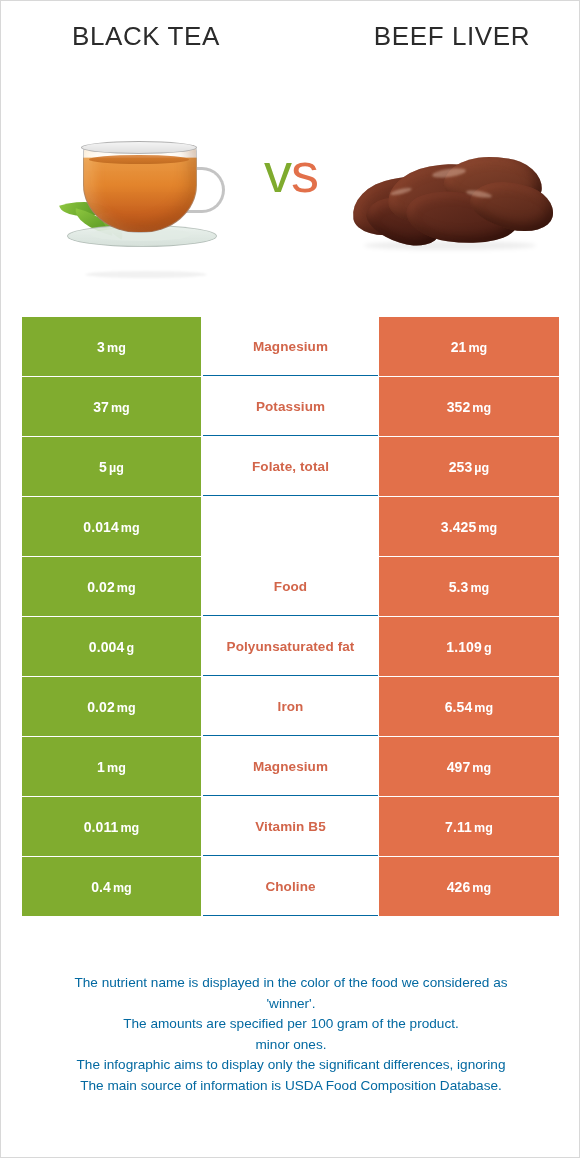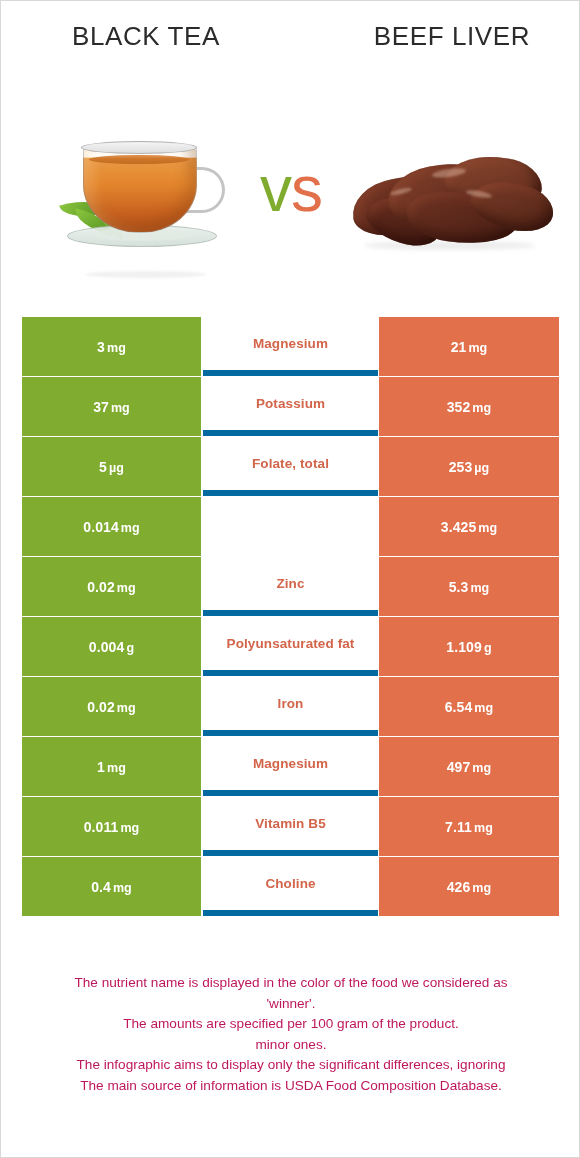--- a/index.html
+++ b/index.html
@@ -157,25 +157,25 @@
     height: 7px;
     border-radius: 50%;
     background: rgba(0,0,0,0.055);
     filter: blur(1px);
   }
 
   
   .vs {
     position: absolute;
     left: 225px;
-    top: 30px;
+    top: 14px;
     width: 130px;
     height: 96px;
     text-align: center;
-    font-size: 64px;
+    font-size: 56px;
     line-height: 96px;
     font-weight: 300;
     letter-spacing: -1px;
     font-family: "Liberation Sans", sans-serif;
     white-space: nowrap;
   }
   .vs .v { color: #7FAB2E; }
   .vs .s { color: #E2704A; }
 
   
@@ -242,21 +242,21 @@
     left: 0;
     width: 179px;
     background: #80AC2F;
     color: #ffffff;
   }
   .cell-mid {
     left: 181px;
     width: 175px;
     background: #ffffff;
     color: #D2654A;
-    border-bottom: 6px solid #0369a1;
+    border-bottom: 1px solid #0369a1;
   }
   .row:first-child .cell-mid { border-top: 0; }
   .cell-right {
     left: 357px;
     width: 180px;
     background: #E2704A;
     color: #ffffff;
   }
   .amount {
     font-size: 14px;
@@ -276,21 +276,21 @@
     white-space: nowrap;
   }
 
   
   .footer {
     position: absolute;
     left: 30px;
     top: 972px;
     width: 520px;
     text-align: center;
-    color: #be185d;
+    color: #0369a1;
     font-size: 13.6px;
     line-height: 20.5px;
     font-family: "Liberation Sans", sans-serif;
   }
   .footer p { margin: 0; }
 </style>
 </head>
 <body>
 
 <div id="page">
@@ -378,21 +378,21 @@
         </div>
         <div class="cell cell-right">
           <span class="amount">3.425<span class="unit">mg</span></span>
         </div>
       </div>
       <div class="row">
         <div class="cell cell-left">
           <span class="amount">0.02<span class="unit">mg</span></span>
         </div>
         <div class="cell cell-mid">
-          <span class="nutrient" style="color: rgb(210, 101, 74);">Zinc</span>
+          <span class="nutrient" style="color: rgb(210, 101, 74);">Food</span>
         </div>
         <div class="cell cell-right">
           <span class="amount">5.3<span class="unit">mg</span></span>
         </div>
       </div>
       <div class="row">
         <div class="cell cell-left">
           <span class="amount">0.004<span class="unit">g</span></span>
         </div>
         <div class="cell cell-mid">

